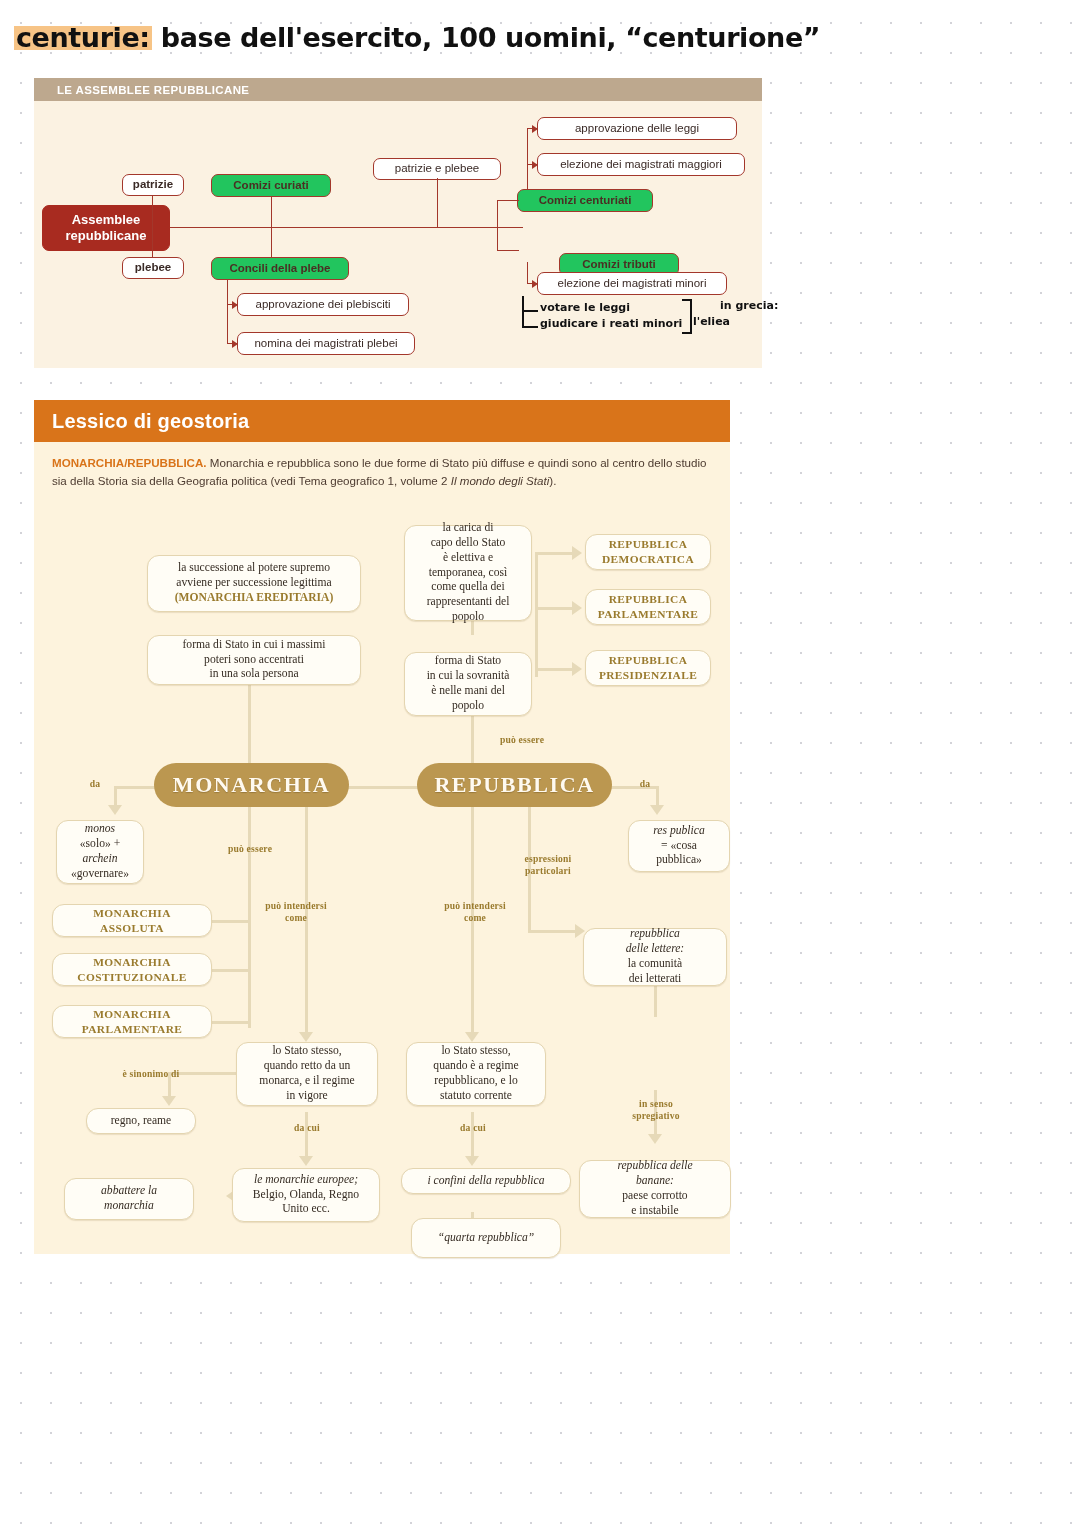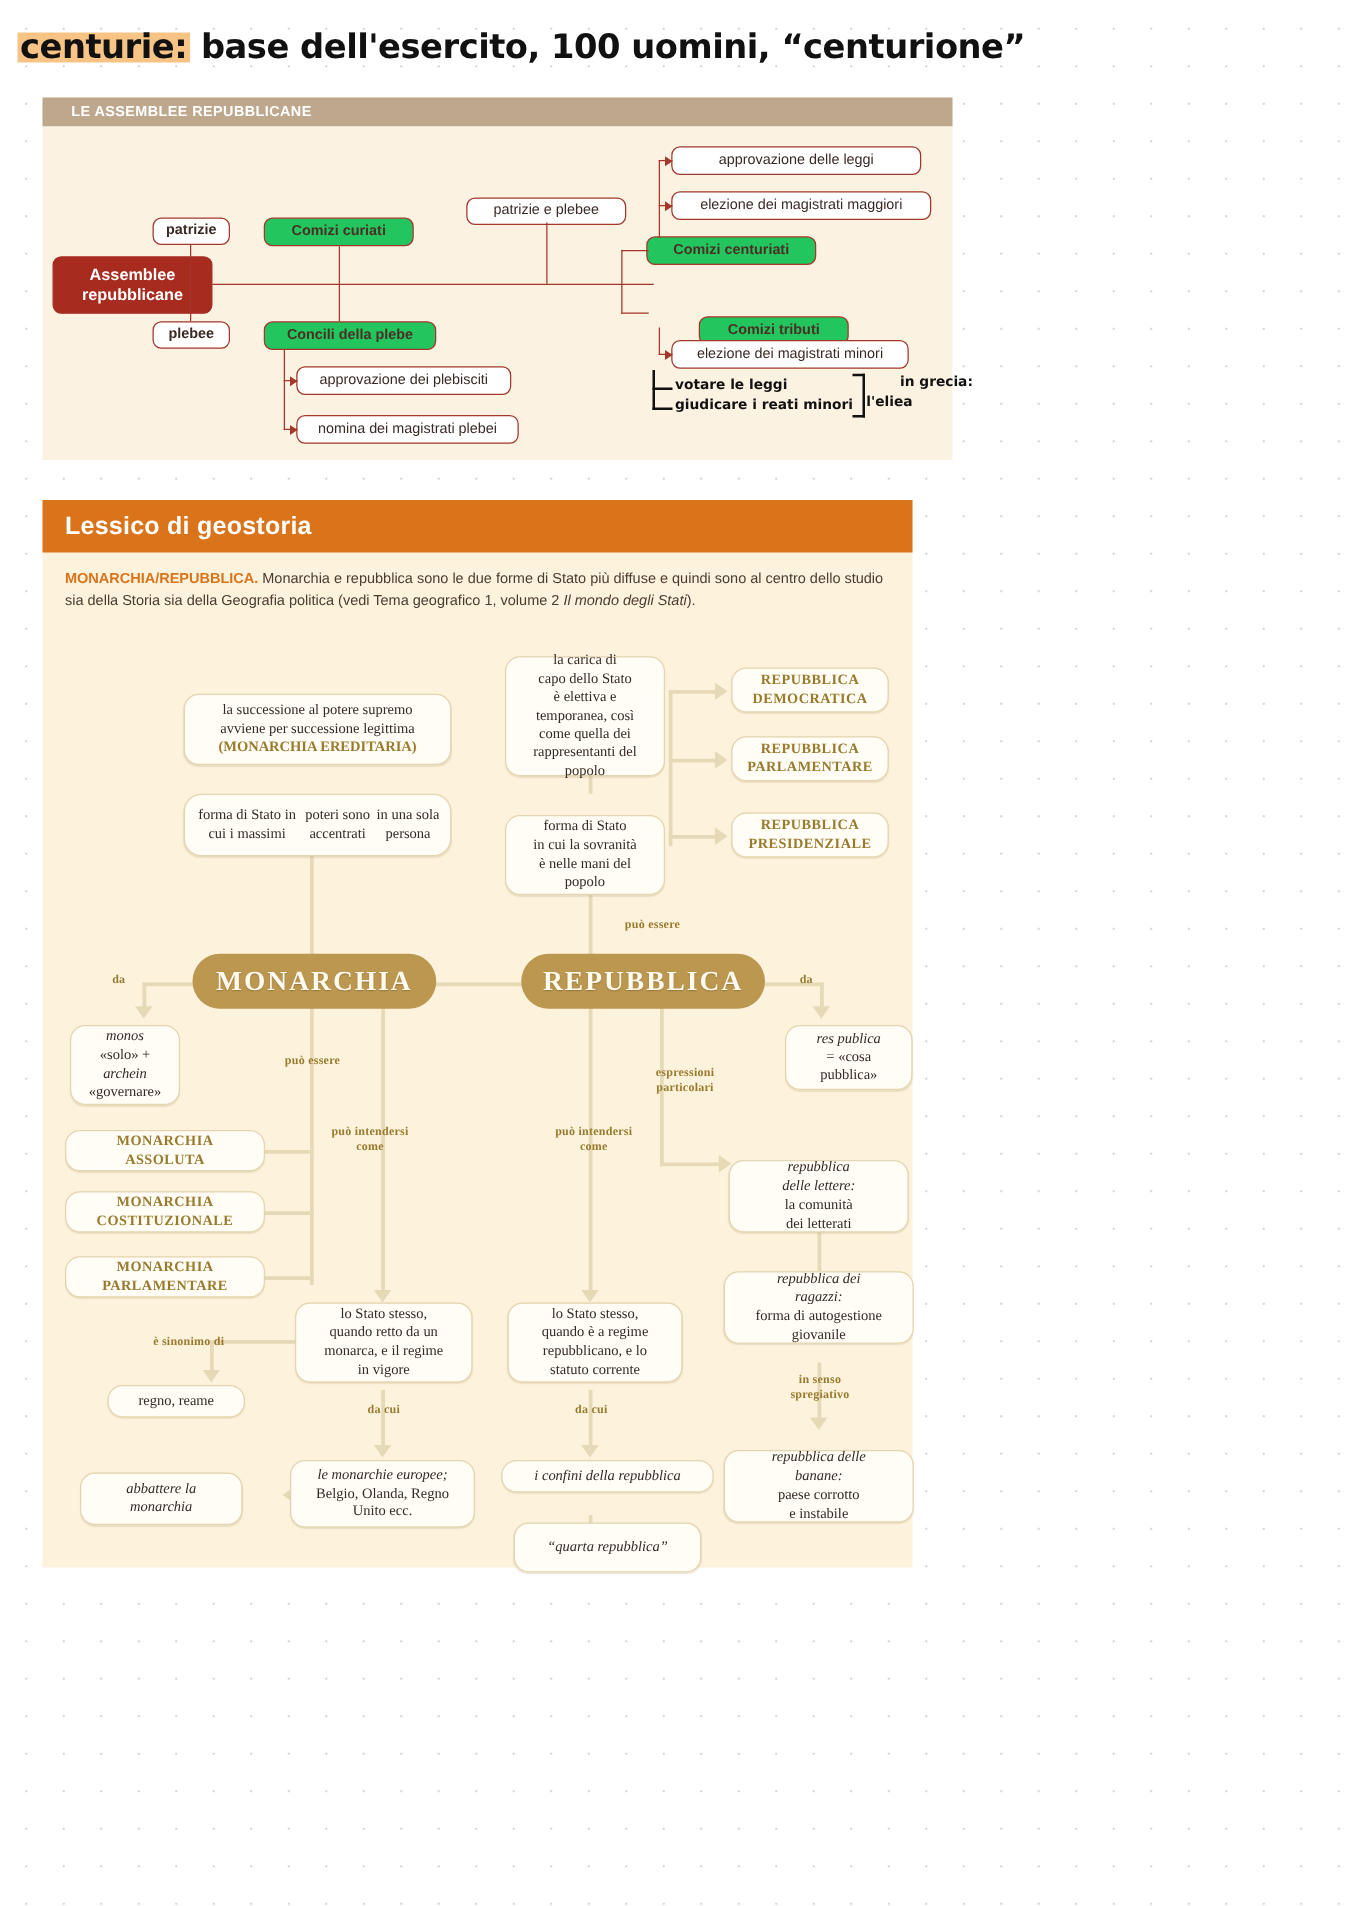--- a/index.html
+++ b/index.html
@@ -259,21 +259,21 @@
   <div class="ar-r" style="left:541px;top:524px;"></div>
   <div class="ln" style="left:620px;top:585px;width:3px;height:32px;"></div>
   <div class="ln" style="left:620px;top:690px;width:3px;height:45px;"></div>
   <div class="ar-d" style="left:614px;top:734px;"></div>
 
   <div class="node" style="left:113px;top:155px;width:214px;height:57px;flex-direction:column;">
     <span>la successione al potere supremo</span>
     <span>avviene per successione legittima</span>
     <span class="goldcaps">(MONARCHIA EREDITARIA)</span>
   </div>
-  <div class="node" style="left:113px;top:235px;width:214px;height:50px;flex-direction:row;border-radius:14px;">
+  <div class="node" style="left:113px;top:235px;width:214px;height:50px;flex-direction:column;">
     <span>forma di Stato in cui i massimi</span>
     <span>poteri sono accentrati</span>
     <span>in una sola persona</span>
   </div>
 
   <div class="hub" style="left:120px;top:363px;width:195px;height:44px;">MONARCHIA</div>
 
   <div class="lbl" style="left:48px;top:378px;width:26px;">da</div>
   <div class="lbl" style="left:176px;top:443px;width:80px;">può essere</div>
   <div class="lbl" style="left:216px;top:500px;width:92px;white-space:pre-line;">può intendersi
@@ -360,26 +360,20 @@
 
   <div class="node ital" style="left:367px;top:768px;width:170px;height:26px;">i confini della repubblica</div>
   <div class="node ital" style="left:377px;top:818px;width:150px;height:40px;">“quarta repubblica”</div>
 
   <div class="node" style="left:549px;top:528px;width:144px;height:58px;flex-direction:column;">
     <span class="it" style="white-space:pre-line">repubblica
 delle lettere:</span>
     <span style="white-space:pre-line">la comunità
 dei letterati</span>
   </div>
-  <div class="node" style="left:545px;top:617px;width:152px;height:58px;flex-direction:column;">
-    <span class="it" style="white-space:pre-line">repubblica dei
-ragazzi:</span>
-    <span style="white-space:pre-line">forma di autogestione
-giovanile</span>
-  </div>
   <div class="lbl" style="left:570px;top:698px;width:104px;white-space:pre-line;">in senso
 spregiativo</div>
   <div class="node" style="left:545px;top:760px;width:152px;height:58px;flex-direction:column;">
     <span class="it" style="white-space:pre-line">repubblica delle
 banane:</span>
     <span style="white-space:pre-line">paese corrotto
 e instabile</span>
   </div>
 </div>
 

